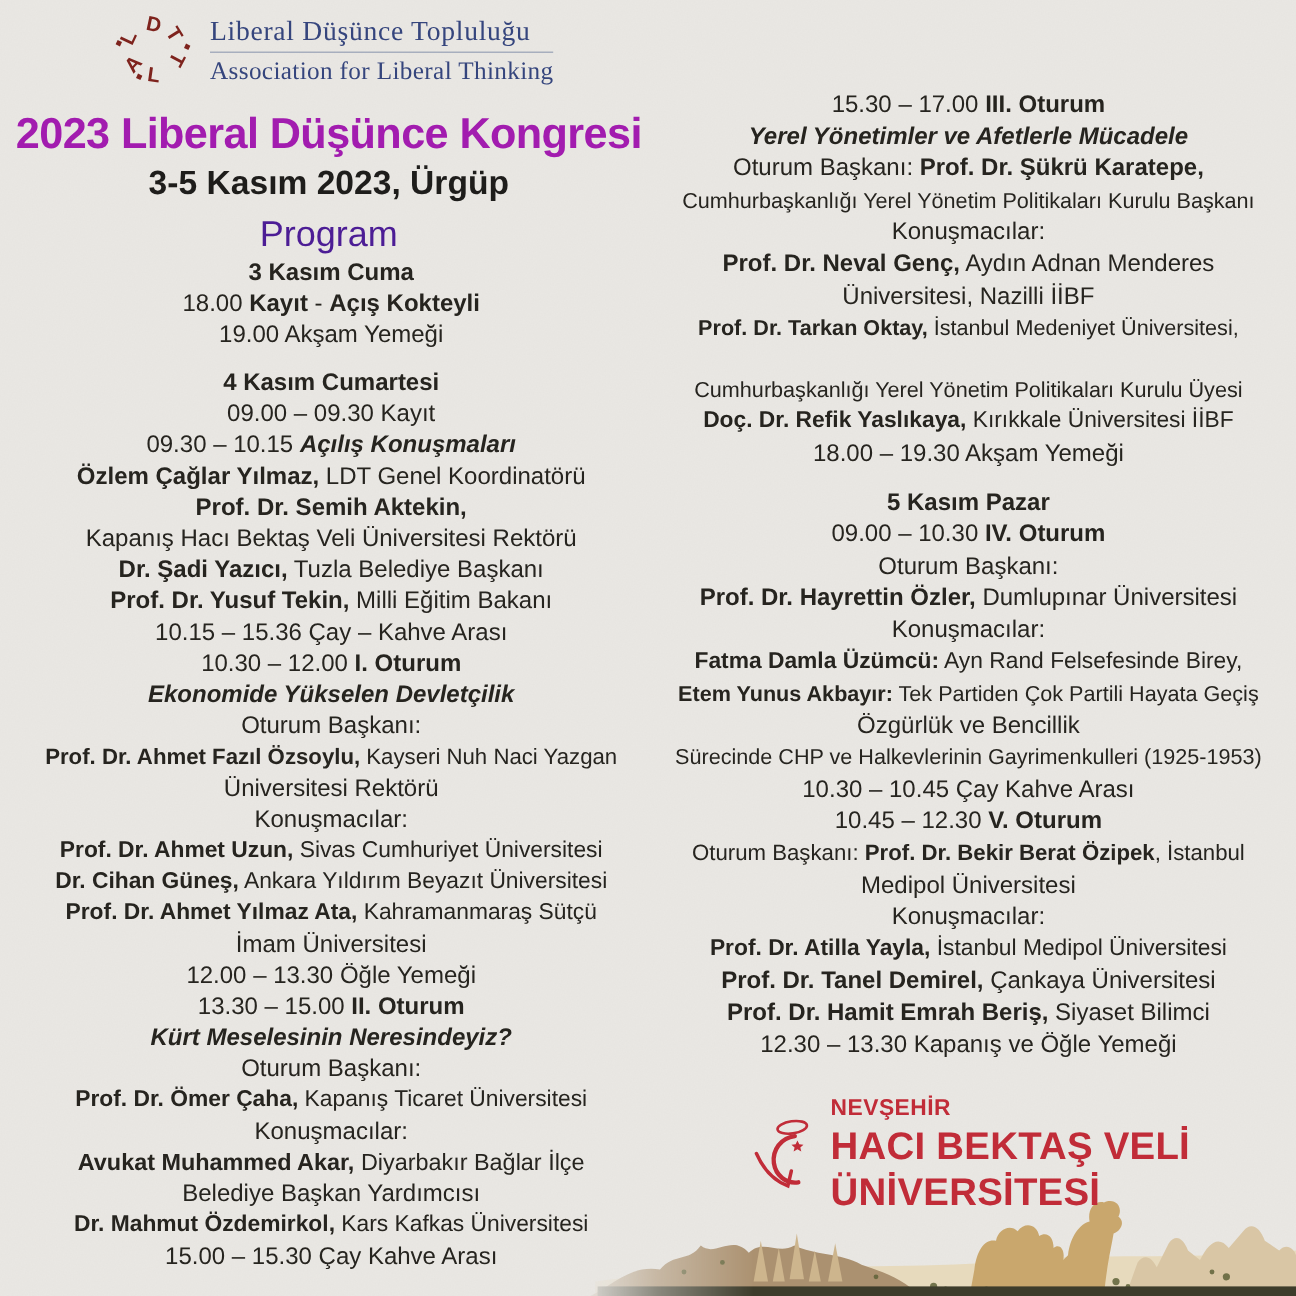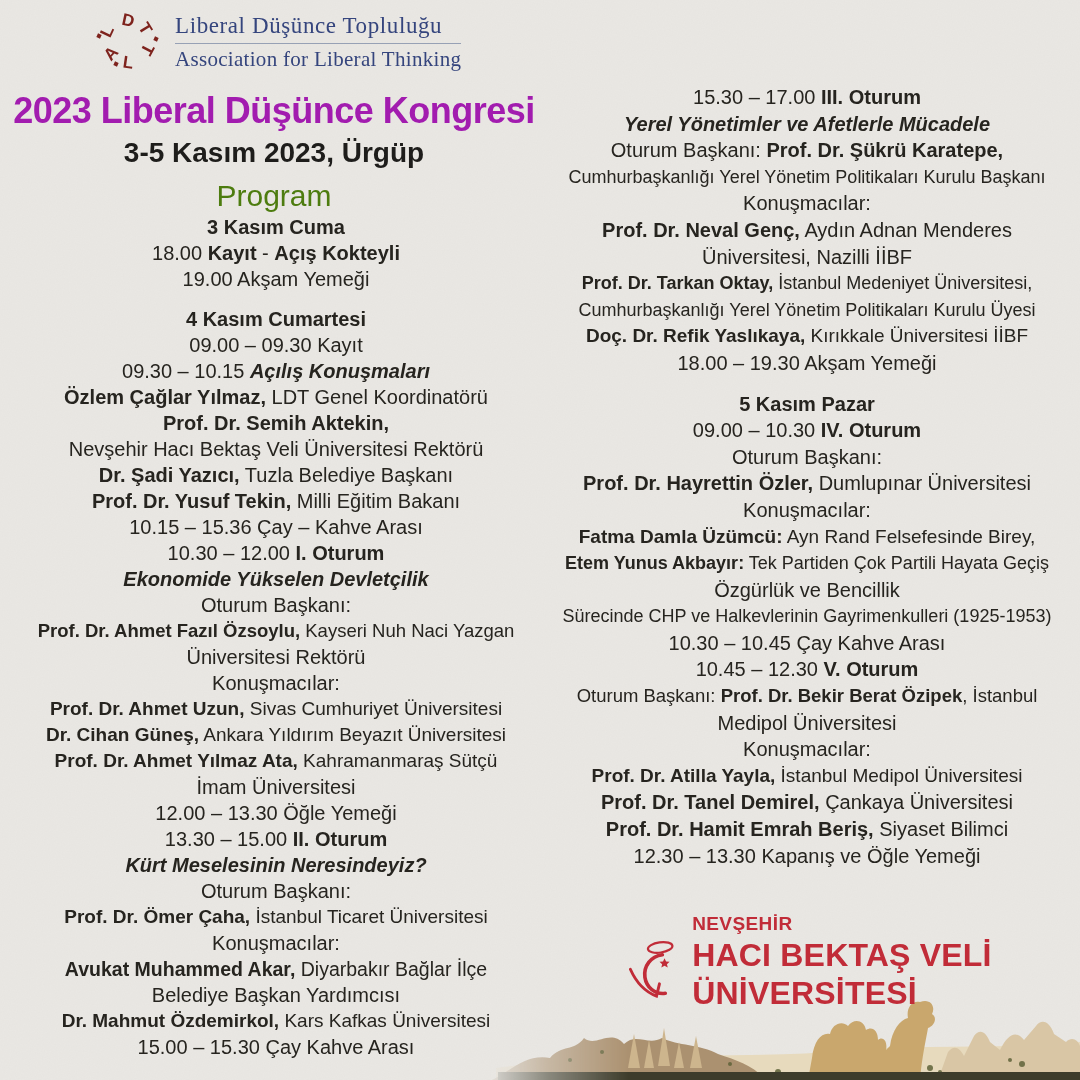--- a/index.html
+++ b/index.html
@@ -26,35 +26,35 @@
   .d2{left:0px;top:24px}
   .brand-text{display:flex;flex-direction:column}
   .brand-tr{font-family:"Liberation Serif",serif;font-size:23px;color:#35457d;letter-spacing:.6px}
   .brand-rule{height:1px;background:#97a1b5;margin:4px 0 3px}
   .brand-en{font-family:"Liberation Serif",serif;font-size:21px;color:#35457d;letter-spacing:.3px}
 
   
   .title-block{position:absolute;left:0;top:90px;width:548px;text-align:center;z-index:2}
   .title-block h1{font-size:36px;font-weight:700;color:#a21caf;margin:0;letter-spacing:-.5px}
   .title-block h2{font-size:28px;font-weight:700;color:#1e1d1b;margin:5px 0 0}
-  .title-block h3{font-size:30px;font-weight:400;color:#4d7c0f;margin:10px 0 0}
+  .title-block h3{font-size:30px;font-weight:400;color:#4c1d95;margin:10px 0 0}
 
   
   .col{position:absolute;text-align:center;z-index:2}
   .col-left{left:22px;top:214px;width:508px}
-  .col-right{left:543px;top:84px;width:528px}
+  .col-right{left:543px;top:74px;width:528px}
   .line{font-size:20px;line-height:26px;white-space:nowrap}
   .col-right .line{line-height:26.6px}
   .gap{height:14px}
   .r{font-weight:400}
   .b{font-weight:700}
   .bi{font-weight:700;font-style:italic}
 
   
-  .uni{position:absolute;left:626px;top:912px;display:flex;align-items:flex-end;gap:8px;z-index:3}
+  .uni{position:absolute;left:626px;top:912px;display:flex;align-items:center;gap:8px;z-index:3}
   .uni-mark{width:80px;height:86px}
   .uni-text{display:flex;flex-direction:column;color:#c12c38;text-align:left}
   .uni-l1{font-size:19px;font-weight:700;letter-spacing:.4px;line-height:1.25}
   .uni-l2{font-size:32px;font-weight:700;letter-spacing:.2px;line-height:1.2}
 
   
   .photo{
     position:absolute;left:478px;top:956px;width:602px;height:124px;z-index:1;
     -webkit-mask-image:linear-gradient(to right,transparent 0,rgba(0,0,0,.55) 70px,#000 150px);
             mask-image:linear-gradient(to right,transparent 0,rgba(0,0,0,.55) 70px,#000 150px);
@@ -99,55 +99,55 @@
 <section class="col col-left">
     <div class="line"><span class="b">3 Kasım Cuma</span></div>
     <div class="line"><span class="r">18.00 </span><span class="b">Kayıt</span><span class="r"> - </span><span class="b">Açış Kokteyli</span></div>
     <div class="line"><span class="r">19.00 Akşam Yemeği</span></div>
     <div class="gap"></div>
     <div class="line"><span class="b">4 Kasım Cumartesi</span></div>
     <div class="line"><span class="r">09.00 – 09.30 Kayıt</span></div>
     <div class="line"><span class="r">09.30 – 10.15 </span><span class="bi">Açılış Konuşmaları</span></div>
     <div class="line"><span class="b">Özlem Çağlar Yılmaz,</span><span class="r"> LDT Genel Koordinatörü</span></div>
     <div class="line"><span class="b">Prof. Dr. Semih Aktekin,</span></div>
-    <div class="line"><span class="r">Nevşehir Hacı Bektaş Veli Üniversitesi Rektörü</span></div>
+    <div class="line"><span class="r">Kapanış Hacı Bektaş Veli Üniversitesi Rektörü</span></div>
     <div class="line"><span class="b">Dr. Şadi Yazıcı,</span><span class="r"> Tuzla Belediye Başkanı</span></div>
     <div class="line"><span class="b">Prof. Dr. Yusuf Tekin,</span><span class="r"> Milli Eğitim Bakanı</span></div>
     <div class="line"><span class="r">10.15 – 15.36 Çay – Kahve Arası</span></div>
     <div class="line"><span class="r">10.30 – 12.00 </span><span class="b">I. Oturum</span></div>
     <div class="line"><span class="bi">Ekonomide Yükselen Devletçilik</span></div>
     <div class="line"><span class="r">Oturum Başkanı:</span></div>
     <div class="line" style="font-size: 18.5px;"><span class="b">Prof. Dr. Ahmet Fazıl Özsoylu,</span><span class="r"> Kayseri Nuh Naci Yazgan</span></div>
     <div class="line"><span class="r">Üniversitesi Rektörü</span></div>
     <div class="line"><span class="r">Konuşmacılar:</span></div>
     <div class="line" style="font-size: 19px;"><span class="b">Prof. Dr. Ahmet Uzun,</span><span class="r"> Sivas Cumhuriyet Üniversitesi</span></div>
     <div class="line" style="font-size: 19px;"><span class="b">Dr. Cihan Güneş,</span><span class="r"> Ankara Yıldırım Beyazıt Üniversitesi</span></div>
     <div class="line" style="font-size: 19px;"><span class="b">Prof. Dr. Ahmet Yılmaz Ata,</span><span class="r"> Kahramanmaraş Sütçü</span></div>
     <div class="line"><span class="r">İmam Üniversitesi</span></div>
     <div class="line"><span class="r">12.00 – 13.30 Öğle Yemeği</span></div>
     <div class="line"><span class="r">13.30 – 15.00 </span><span class="b">II. Oturum</span></div>
     <div class="line"><span class="bi">Kürt Meselesinin Neresindeyiz?</span></div>
     <div class="line"><span class="r">Oturum Başkanı:</span></div>
-    <div class="line" style="font-size: 19px;"><span class="b">Prof. Dr. Ömer Çaha,</span><span class="r"> İstanbul Ticaret Üniversitesi</span></div>
+    <div class="line" style="font-size: 19px;"><span class="b">Prof. Dr. Ömer Çaha,</span><span class="r"> Kapanış Ticaret Üniversitesi</span></div>
     <div class="line"><span class="r">Konuşmacılar:</span></div>
     <div class="line" style="font-size: 19.5px;"><span class="b">Avukat Muhammed Akar,</span><span class="r"> Diyarbakır Bağlar İlçe</span></div>
     <div class="line"><span class="r">Belediye Başkan Yardımcısı</span></div>
     <div class="line" style="font-size: 19px;"><span class="b">Dr. Mahmut Özdemirkol,</span><span class="r"> Kars Kafkas Üniversitesi</span></div>
     <div class="line"><span class="r">15.00 – 15.30 Çay Kahve Arası</span></div>
   </section>
 <section class="col col-right">
     <div class="line"><span class="r">15.30 – 17.00 </span><span class="b">III. Oturum</span></div>
     <div class="line"><span class="bi">Yerel Yönetimler ve Afetlerle Mücadele</span></div>
     <div class="line"><span class="r">Oturum Başkanı: </span><span class="b">Prof. Dr. Şükrü Karatepe,</span></div>
     <div class="line" style="font-size: 18px;"><span class="r">Cumhurbaşkanlığı Yerel Yönetim Politikaları Kurulu Başkanı</span></div>
     <div class="line"><span class="r">Konuşmacılar:</span></div>
     <div class="line"><span class="b">Prof. Dr. Neval Genç,</span><span class="r"> Aydın Adnan Menderes</span></div>
     <div class="line"><span class="r">Üniversitesi, Nazilli İİBF</span></div>
     <div class="line" style="font-size: 18px;"><span class="b">Prof. Dr. Tarkan Oktay,</span><span class="r"> İstanbul Medeniyet Üniversitesi,</span></div>
-    <div class="line" style="font-size: 18px;"><span class="r">Cumhurbaşkanlığı Yerel Yönetim Politikaları Kurulu Üyesi</span></div>
+    <div class="line" style="font-size: 18px; margin-top: 25px;"><span class="r">Cumhurbaşkanlığı Yerel Yönetim Politikaları Kurulu Üyesi</span></div>
     <div class="line" style="font-size: 19px;"><span class="b">Doç. Dr. Refik Yaslıkaya,</span><span class="r"> Kırıkkale Üniversitesi İİBF</span></div>
     <div class="line"><span class="r">18.00 – 19.30 Akşam Yemeği</span></div>
     <div class="gap"></div>
     <div class="line"><span class="b">5 Kasım Pazar</span></div>
     <div class="line"><span class="r">09.00 – 10.30 </span><span class="b">IV. Oturum</span></div>
     <div class="line"><span class="r">Oturum Başkanı:</span></div>
     <div class="line"><span class="b">Prof. Dr. Hayrettin Özler,</span><span class="r"> Dumlupınar Üniversitesi</span></div>
     <div class="line"><span class="r">Konuşmacılar:</span></div>
     <div class="line" style="font-size: 19px; text-align: center;"><span class="b">Fatma Damla Üzümcü:</span><span class="r"> Ayn Rand Felsefesinde Birey,</span></div>
     <div class="line" style="font-size: 18px;"><span class="b">Etem Yunus Akbayır:</span><span class="r"> Tek Partiden Çok Partili Hayata Geçiş</span></div>

